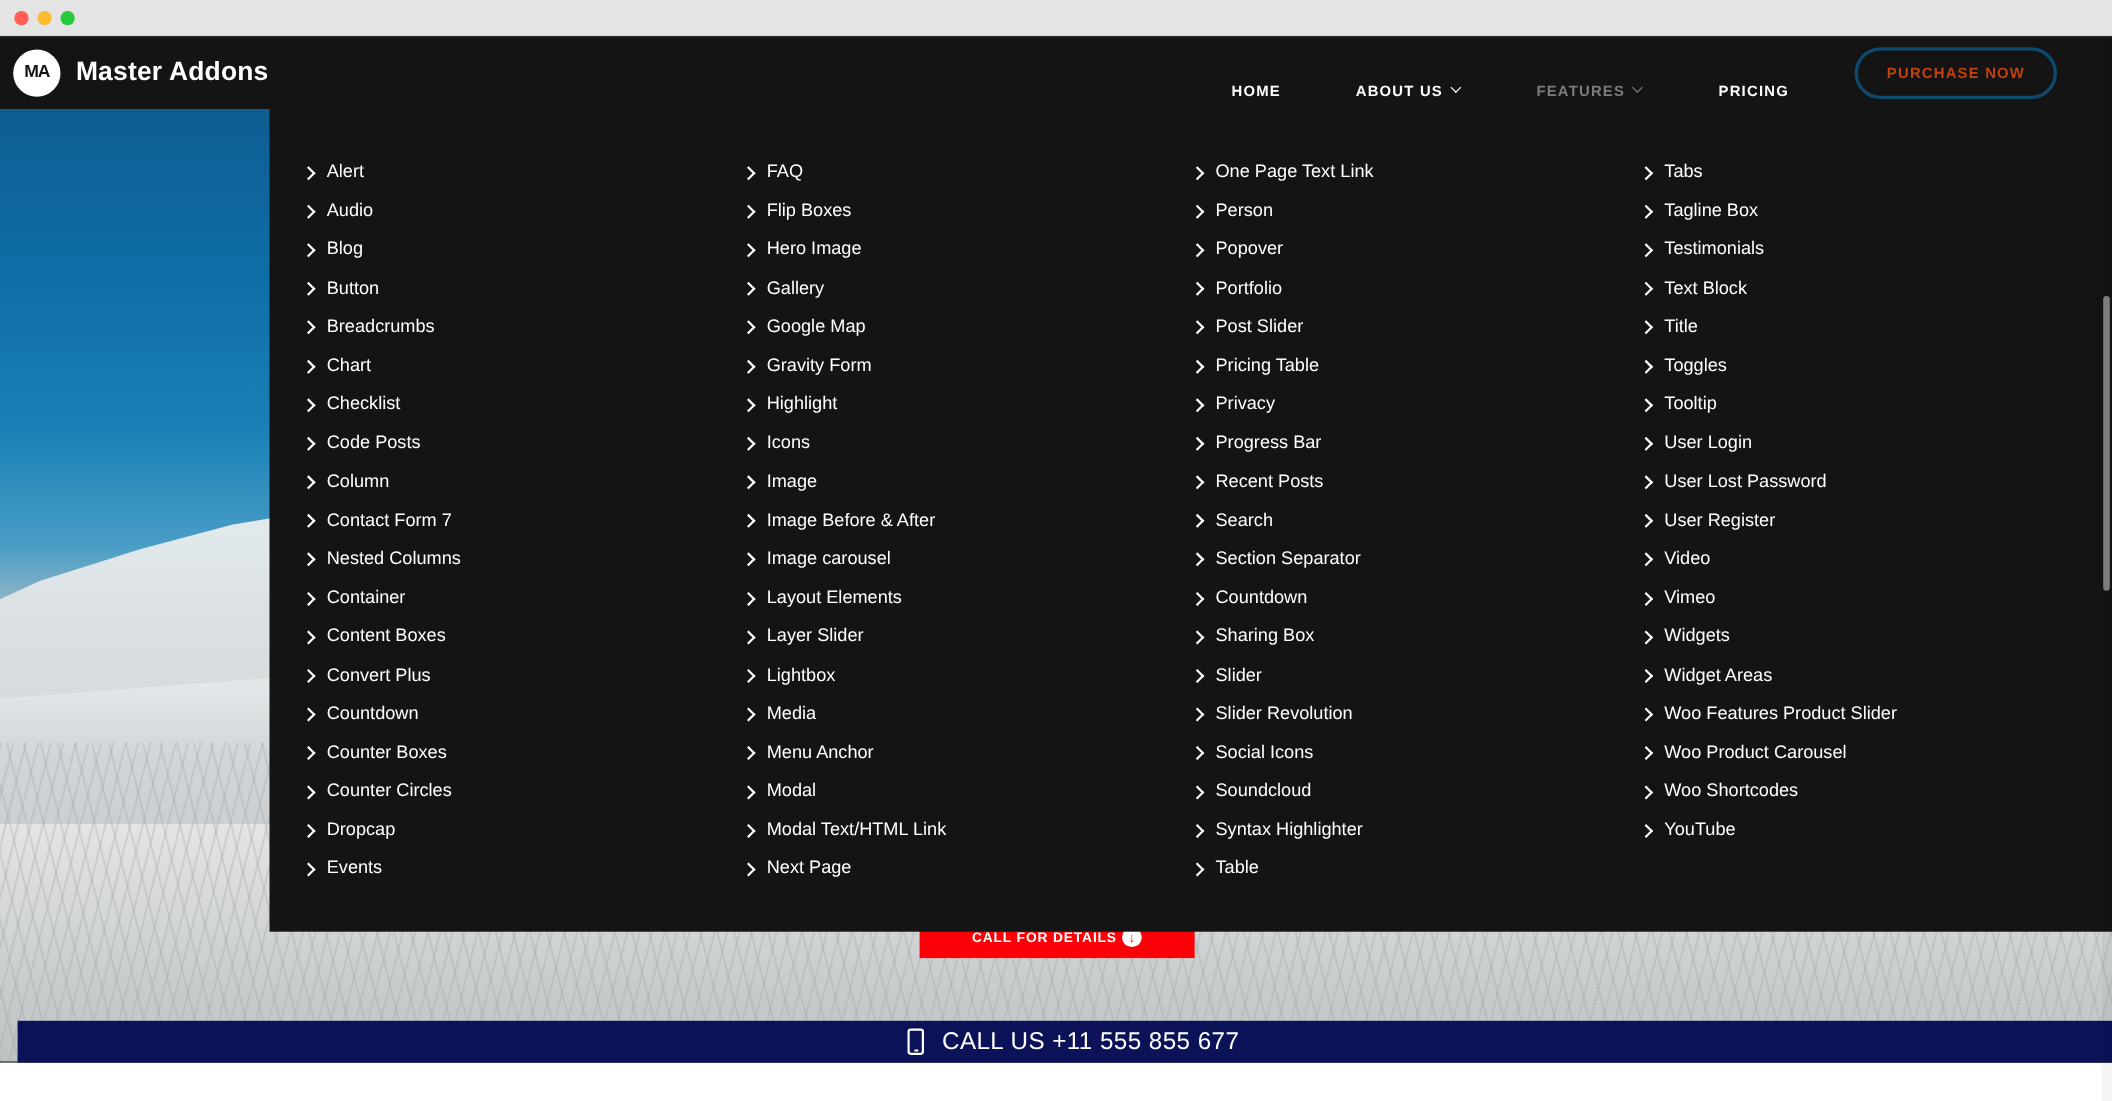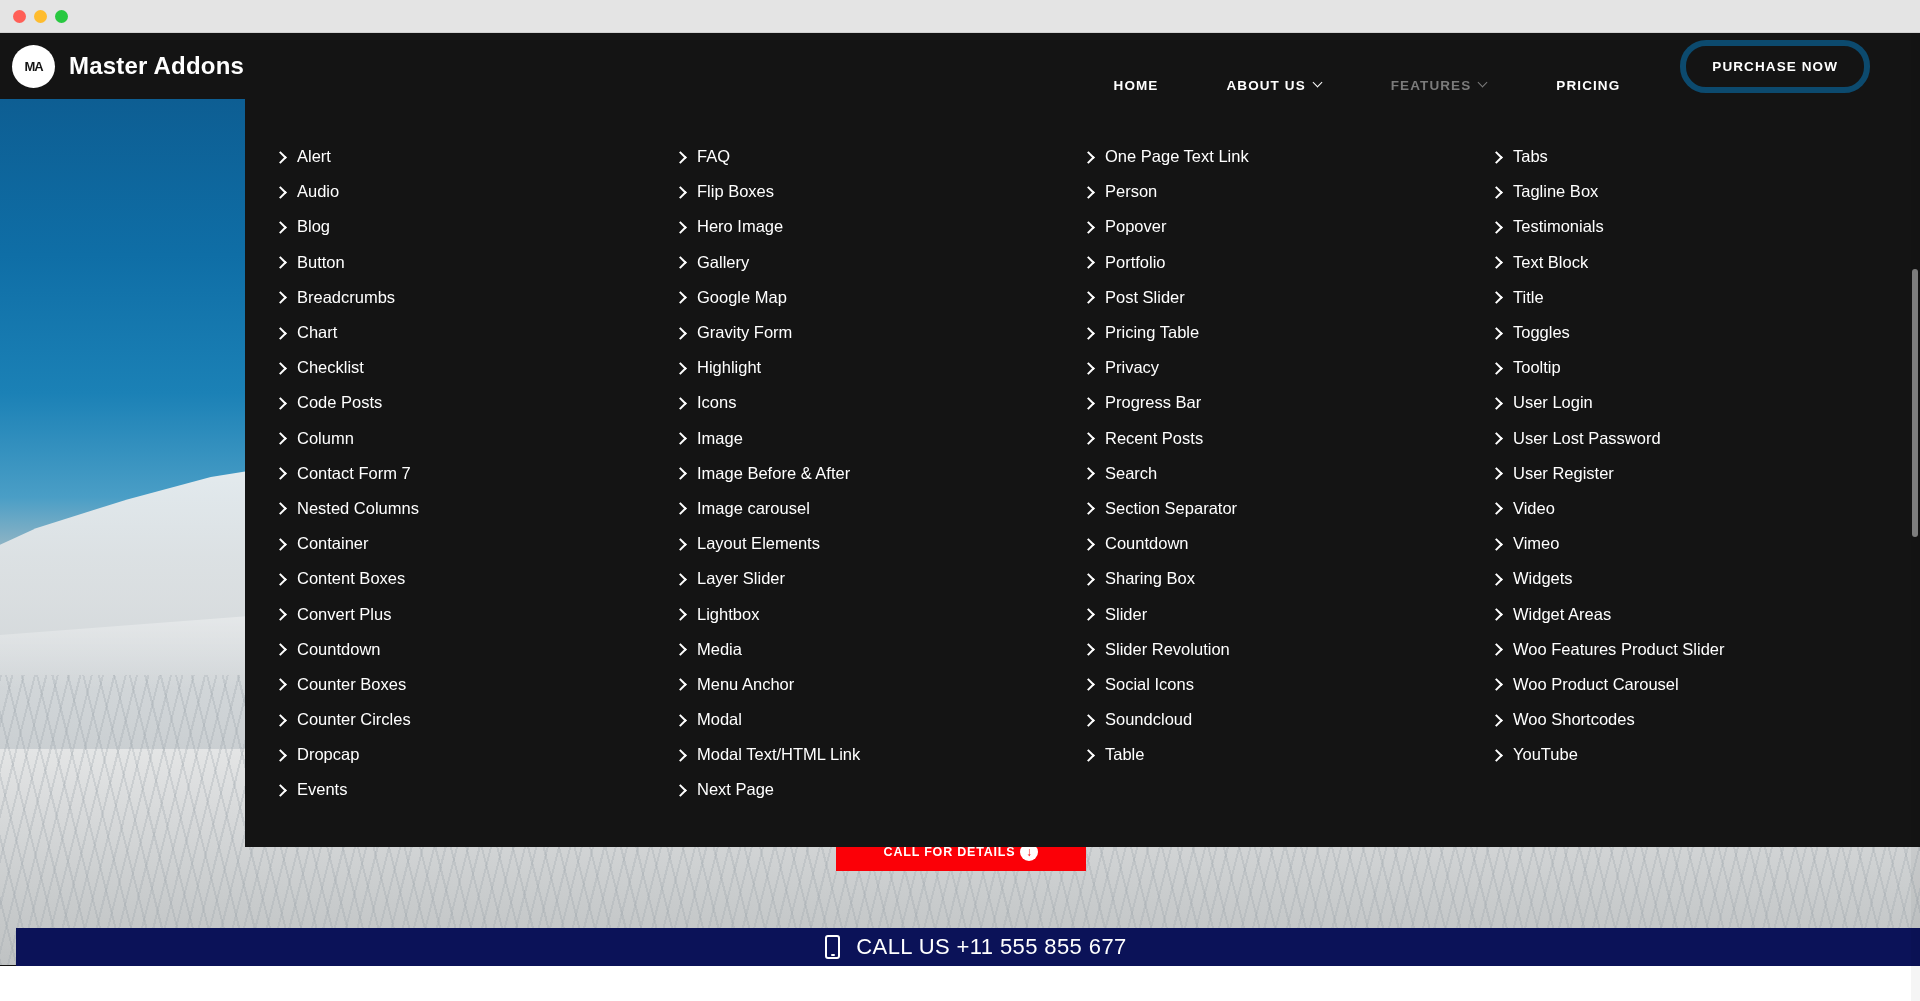--- a/index.html
+++ b/index.html
@@ -92,21 +92,21 @@
     width: 1920px; height: 66px;
     background: #141414;
     display: flex; align-items: center;
     z-index: 40;
   }
   .brand { display: flex; align-items: center; gap: 14px; margin-left: 12px; }
   .brand-mark {
     width: 43px; height: 43px; border-radius: 50%;
     background: #ffffff;
     display: flex; align-items: center; justify-content: center;
-    font-weight: 900; font-size: 13px; color: #141414;
+    font-weight: 900; font-size: 16px; color: #141414;
     letter-spacing: -1px;
   }
   .brand-name {
     color: #ffffff; font-size: 24px; font-weight: 700; letter-spacing: .2px;
   }
 
   .nav { margin-left: auto; display: flex; align-items: flex-end; gap: 0; padding-right: 50px; }
   .nav-item {
     color: #ffffff; font-size: 13.5px; font-weight: 700;
     letter-spacing: 1.1px; text-transform: uppercase;
@@ -118,22 +118,22 @@
   .caret { display: inline-block; width: 9px; height: 9px; position: relative; top: -2px; }
   .caret::before {
     content: ""; position: absolute; left: 0; top: 0;
     width: 6px; height: 6px;
     border-right: 1.4px solid currentColor;
     border-bottom: 1.4px solid currentColor;
     transform: rotate(45deg);
   }
   .purchase-btn {
     margin-left: 26px;
-    border: 6px solid #0c4a6e; border-radius: 26px;
-    color: #ffffff; background: transparent;
+    border: 3px solid #0c4a6e; border-radius: 26px;
+    color: #c2410c; background: transparent;
     font-size: 13.5px; font-weight: 700; letter-spacing: 1.1px;
     text-transform: uppercase;
     padding: 13px 26px; cursor: pointer;
     font-family: "Liberation Sans", sans-serif;
     white-space: nowrap;
   }
 
   
   .mega-menu {
     position: absolute; top: 66px; left: 245px;
@@ -496,20 +496,24 @@
         <div class="mega-link">
           <span class="chev"></span>
           <span>Social Icons</span>
         </div>
         <div class="mega-link">
           <span class="chev"></span>
           <span>Soundcloud</span>
         </div>
         <div class="mega-link">
           <span class="chev"></span>
+          <span>Syntax Highlighter</span>
+        </div>
+        <div class="mega-link">
+          <span class="chev"></span>
           <span>Table</span>
         </div>
       </div>
     <div class="mega-col c4">
         <div class="mega-link">
           <span class="chev"></span>
           <span>Tabs</span>
         </div>
         <div class="mega-link">
           <span class="chev"></span>

